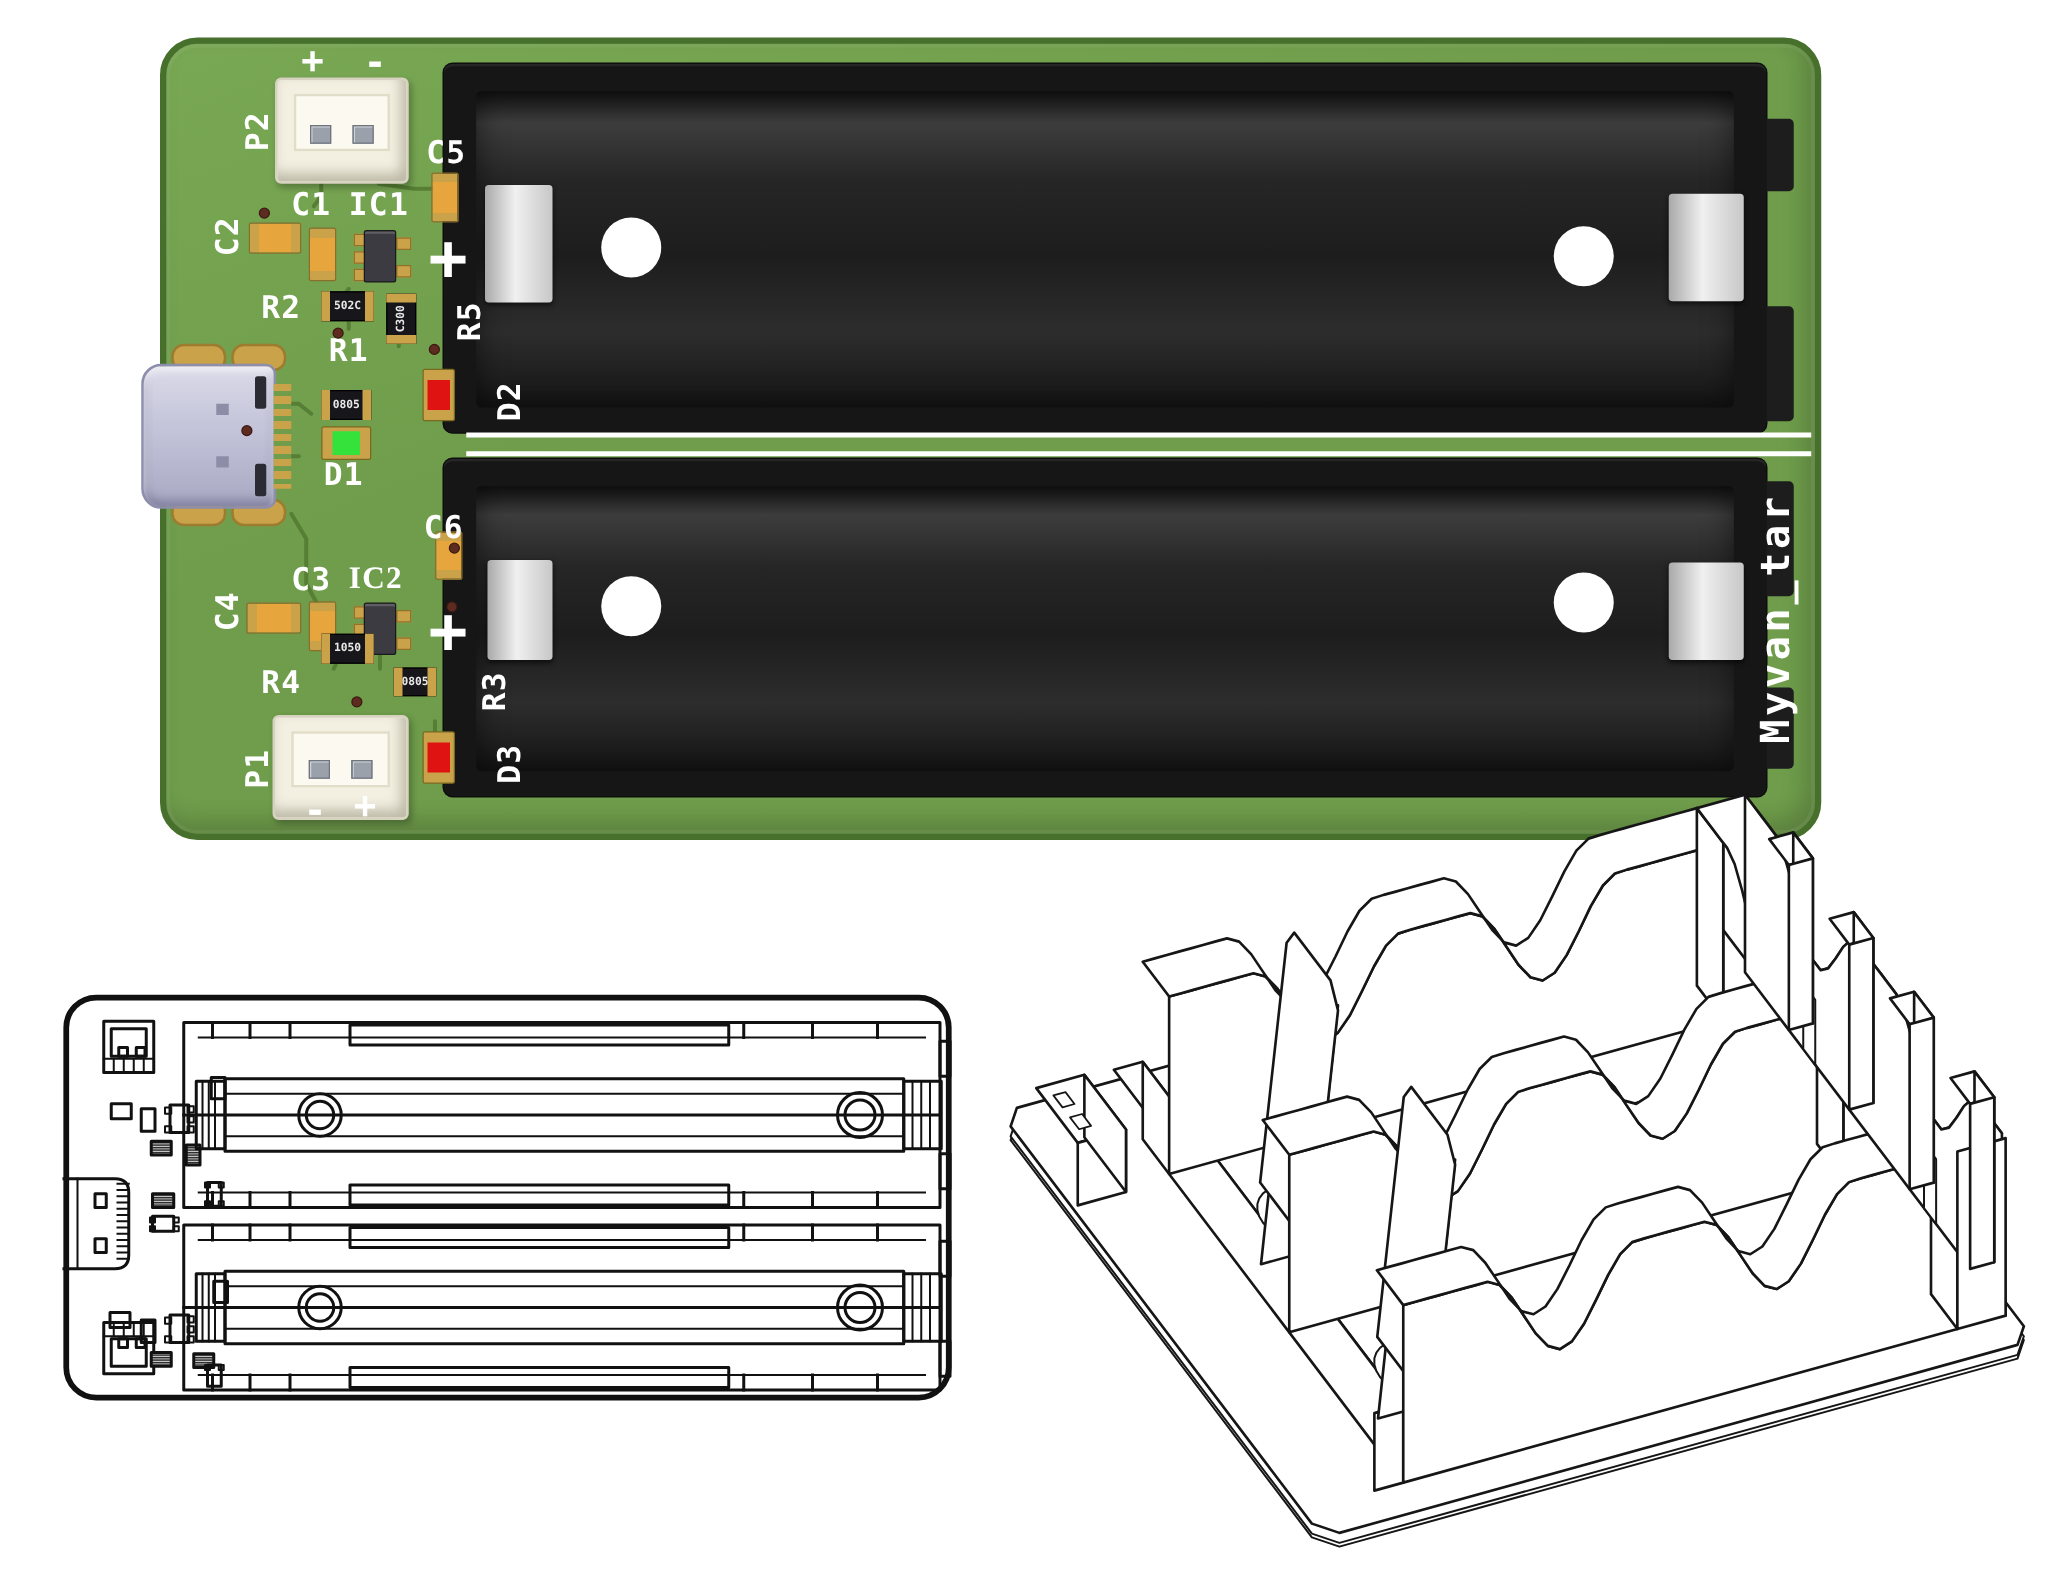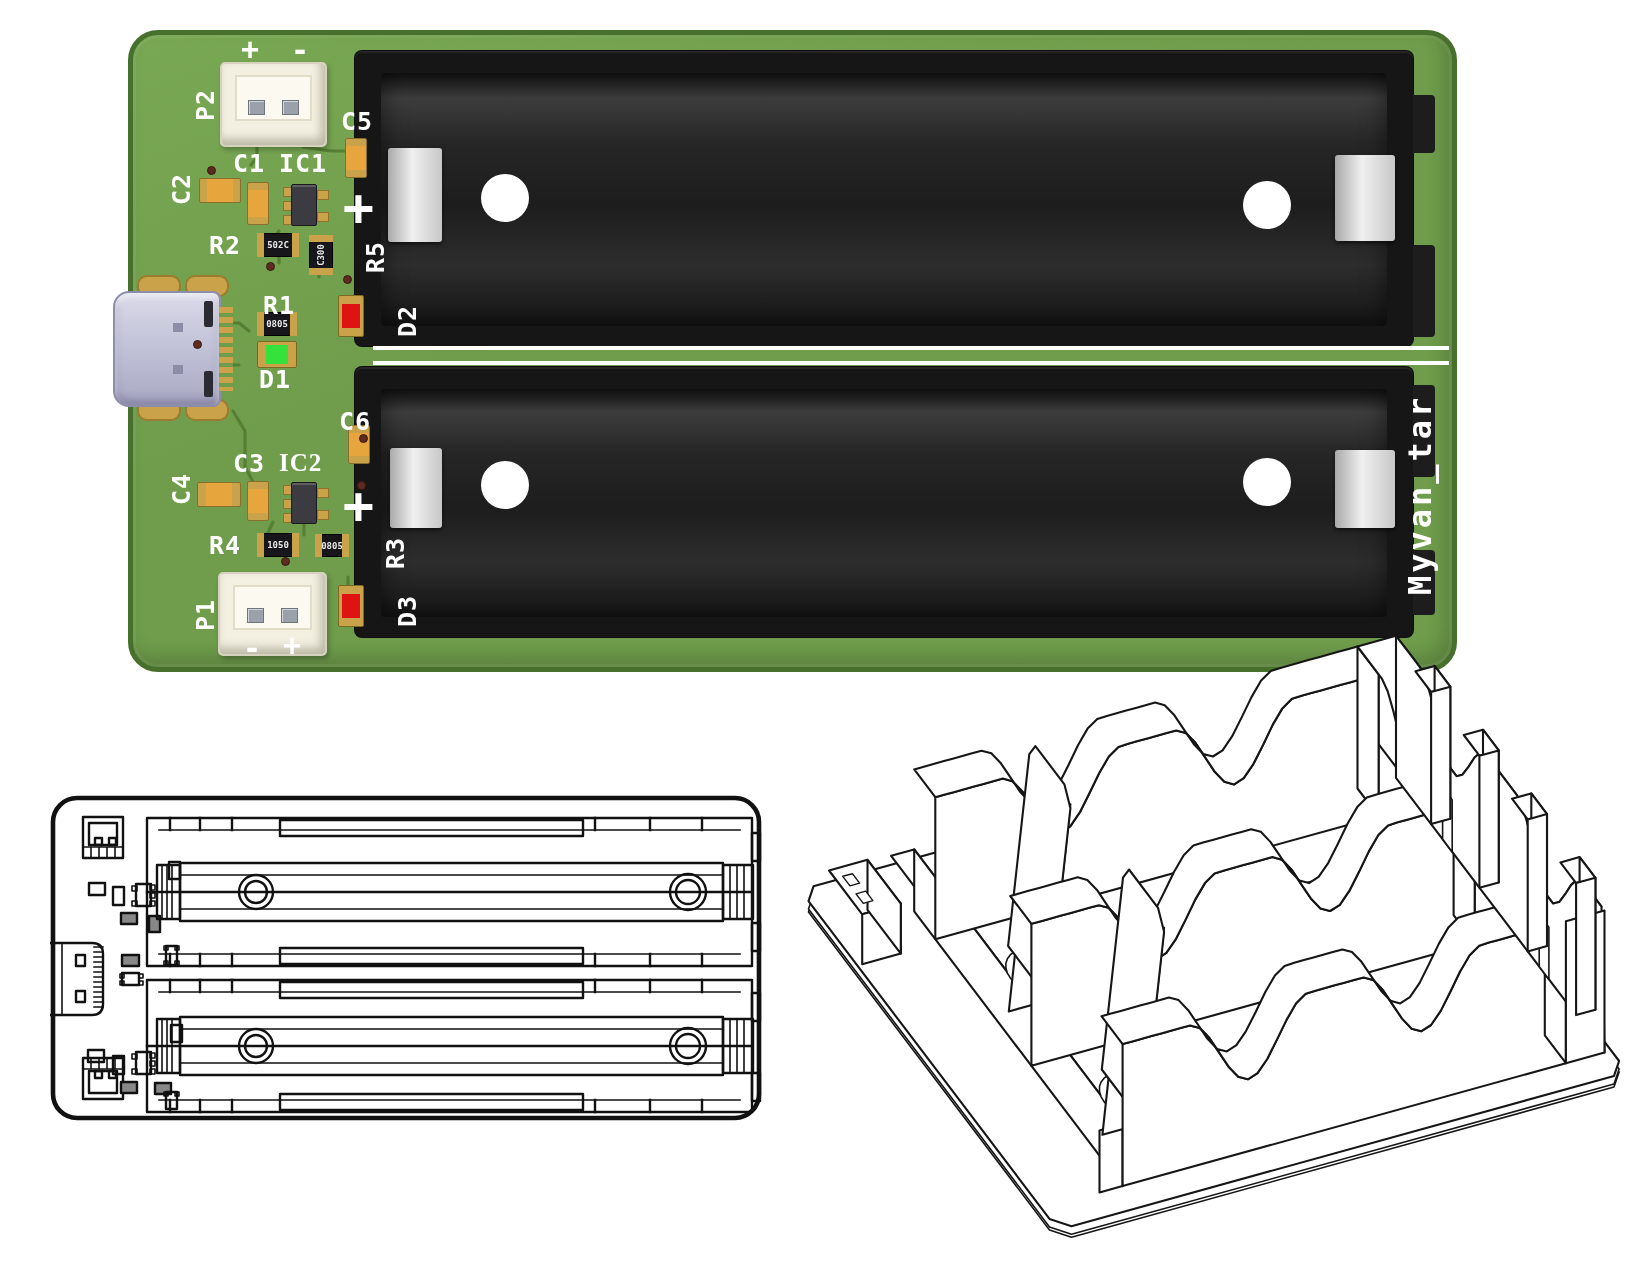--- a/index.html
+++ b/index.html
@@ -155,21 +155,21 @@
     </div>
     <div class="slk" style="left:76px;top:196px;">R2</div>
     <div class="res resv ctr" style="left:176px;top:200px;width:22px;height:38px;">
       <span class="rot" style="display:inline-block">C300</span>
     </div>
     <div class="slk ctr rot" style="left:180px;top:202px;width:56px;height:28px;transform:rotate(-90deg) translate(-6px,34px);">R5</div>
 
     <div class="res" style="left:124px;top:277px;width:38px;height:22px;">
       <span>0805</span>
     </div>
-    <div class="slk" style="left:130px;top:256px;">R1</div>
+    <div class="slk" style="left:130px;top:231px;">R1</div>
 
     <div class="led" style="left:205px;top:260px;width:24px;height:40px;background:#caa24a;">
       <div class="chip" style="background:#e01313;"></div>
     </div>
     <div class="slk ctr rot" style="left:212px;top:262px;width:56px;height:28px;transform:rotate(-90deg) translate(-10px,34px);">D2</div>
 
     <div class="led ledh" style="left:124px;top:306px;width:38px;height:25px;background:#caa24a;">
       <div class="chip" style="background:#35e23c;"></div>
     </div>
     <div class="slk" style="left:126px;top:330px;">D1</div>
@@ -195,21 +195,21 @@
     <div class="pad" style="left:150px;top:464px;width:10px;height:8px;"></div>
     <div class="pad" style="left:150px;top:478px;width:10px;height:8px;"></div>
     <div class="pad" style="left:184px;top:453px;width:10px;height:8px;"></div>
     <div class="pad" style="left:184px;top:475px;width:10px;height:8px;"></div>
     <div class="ic" style="left:158px;top:447px;width:24px;height:40px;"></div>
     <div class="slk" style="left:146px;top:414px;font-family:Liberation Serif, serif;">IC2</div>
 
     <div class="caph" style="left:64px;top:447px;width:42px;height:23px;"></div>
     <div class="slk ctr rot" style="left:20px;top:440px;width:56px;height:28px;">C4</div>
 
-    <div class="res" style="left:124px;top:498px;width:40px;height:22px;">
+    <div class="res" style="left:124px;top:472px;width:40px;height:22px;">
       <span>1050</span>
     </div>
     <div class="slk" style="left:76px;top:496px;">R4</div>
     <div class="res" style="left:182px;top:499px;width:32px;height:21px;">
       <span>0805</span>
     </div>
     <div class="slk ctr rot" style="left:206px;top:496px;width:56px;height:28px;transform:rotate(-90deg) translate(-8px,28px);">R3</div>
 
     <div class="led" style="left:205px;top:550px;width:24px;height:40px;background:#caa24a;">
       <div class="chip" style="background:#e01313;"></div>

